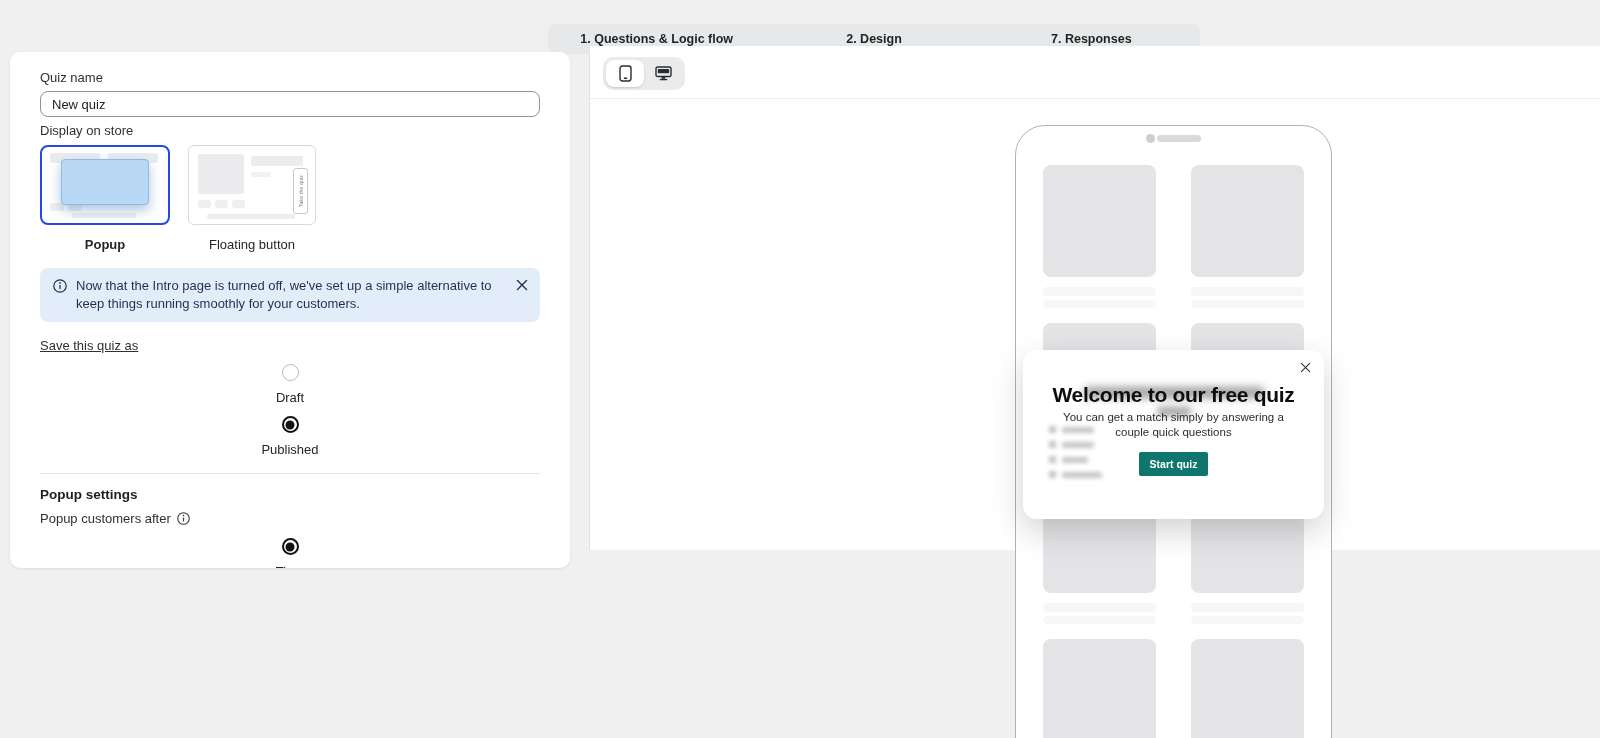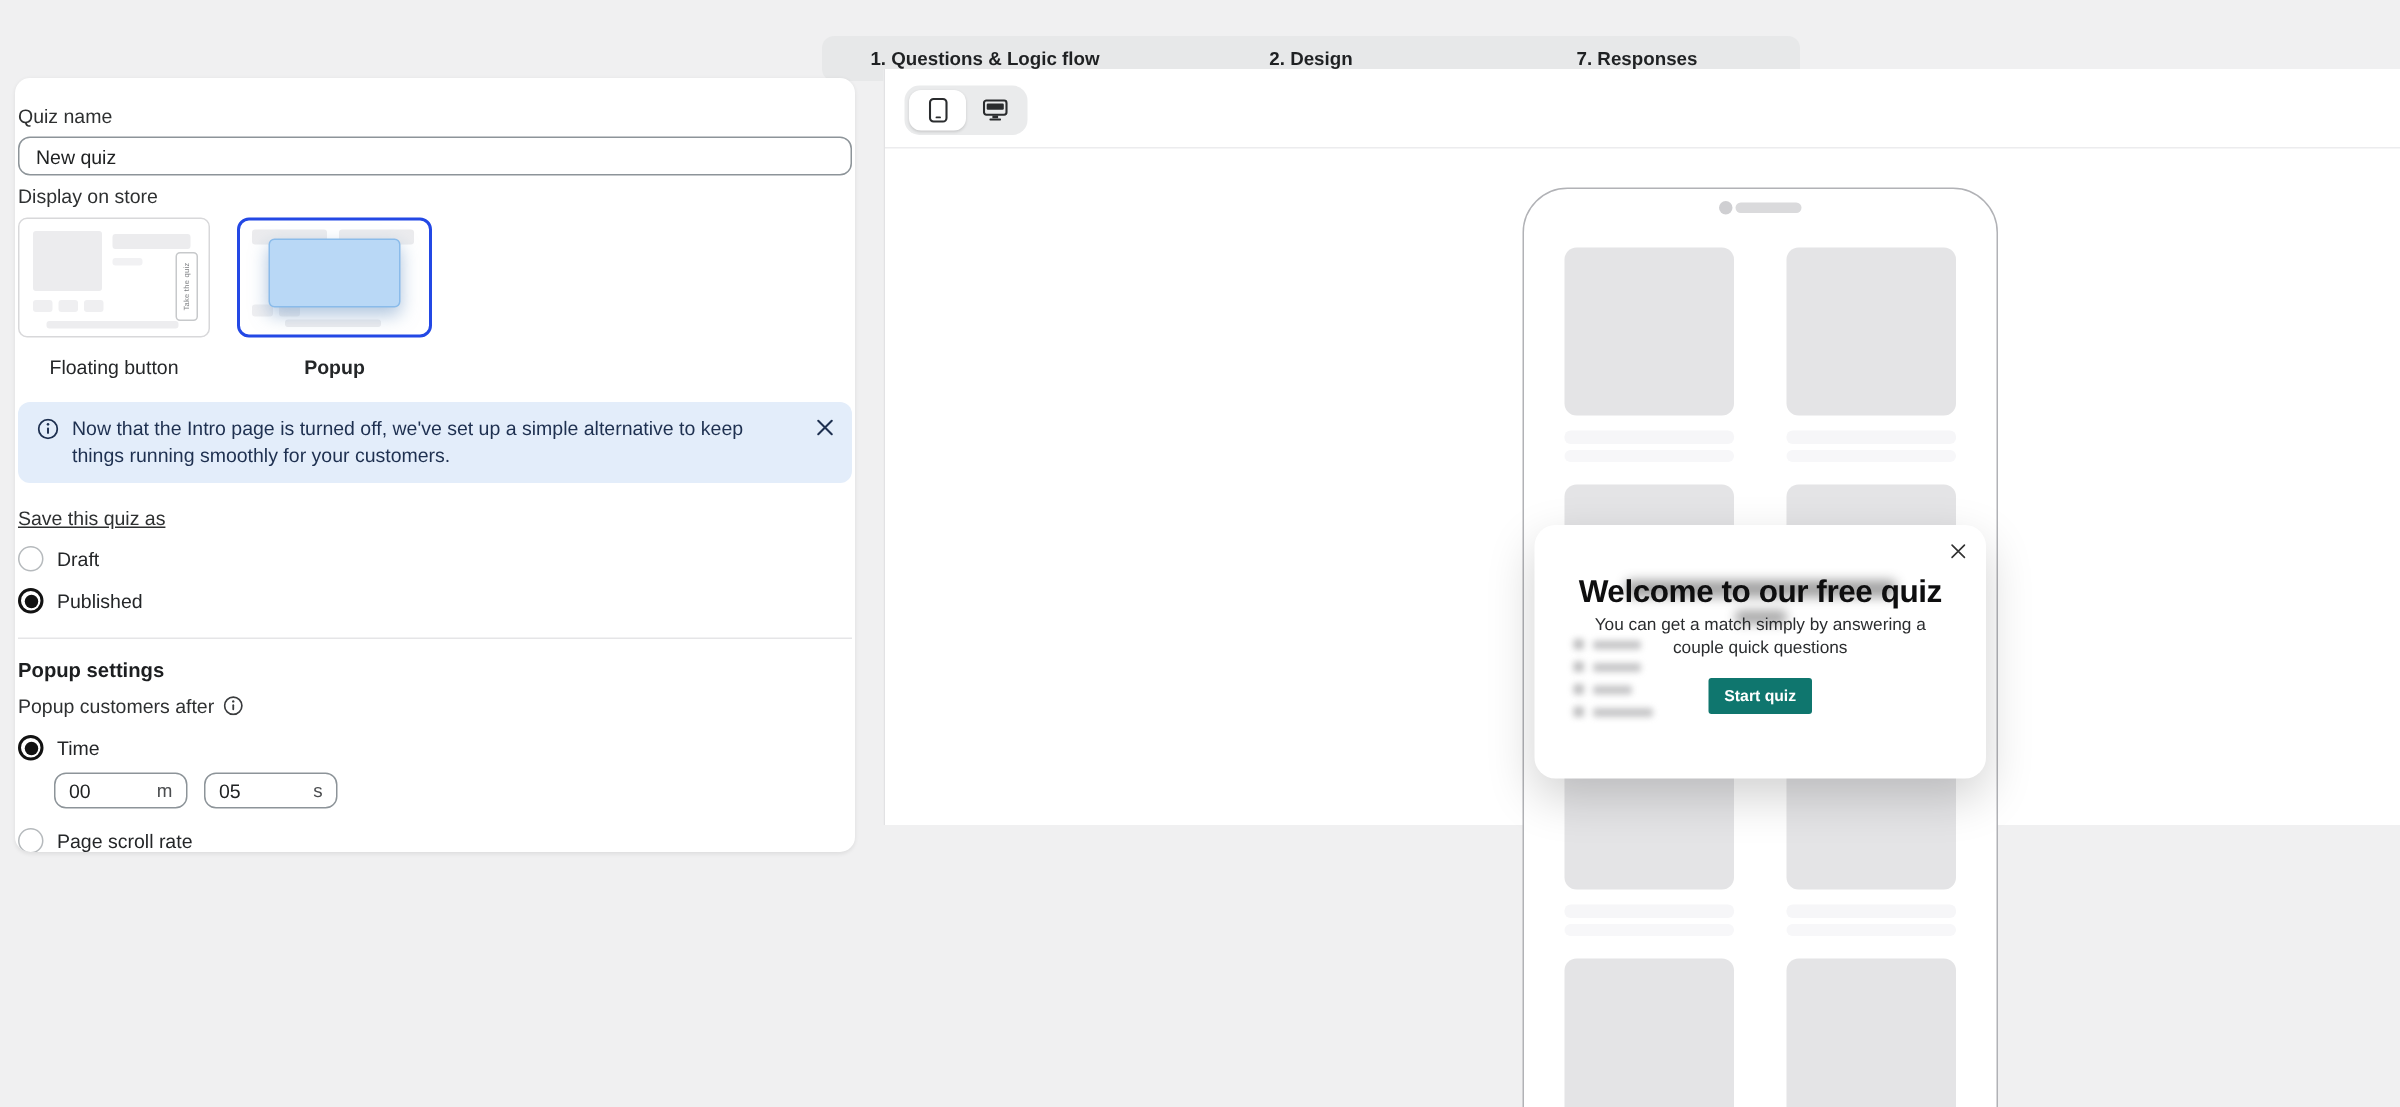--- a/index.html
+++ b/index.html
@@ -20,21 +20,21 @@
     flex:1 1 0; display:flex; align-items:center; justify-content:center;
     font-size:12.5px; font-weight:600; color:#1f2123; cursor:pointer;
     border-radius:15px; white-space:nowrap;
   }
   .tab.active { background:#ffffff; box-shadow:0 1px 3px rgba(0,0,0,.12); }
 
   
   .left-panel {
     position:absolute; left:10px; top:52px; width:560px; height:516px;
     background:#fff; border-radius:10px; box-shadow:0 1px 3px rgba(0,0,0,.08);
-    padding:18px 2px; overflow:hidden;
+    padding:18px 30px; overflow:hidden;
   }
   .field-label { font-size:13px; color:#2e3031; }
   .text-input {
     margin-top:6px; width:100%; height:26px; border:1px solid #8d9499;
     border-radius:8px; padding:0 11px; font-size:13px; color:#202223;
     font-family:"Liberation Sans", sans-serif; background:#fff; outline:none;
   }
   .mt14 { margin-top:6px; }
   .options-row { margin-top:7px; display:flex; gap:18px; }
   .display-option { display:flex; flex-direction:column; align-items:center; cursor:pointer; }
@@ -78,21 +78,21 @@
   
   .banner {
     margin-top:16px; background:#e3edfa; border-radius:8px;
     padding:9px 12px 9px 13px; display:flex; gap:9px; align-items:flex-start;
   }
   .banner-text { font-size:13px; line-height:18px; color:#1e3050; width:452px; }
   .banner .info-icon { flex:0 0 auto; margin-top:2px; color:#1e3050; }
   .banner-close { margin-left:auto; margin-top:2px; cursor:pointer; color:#1e3050; background:none; border:none; line-height:0; }
 
   .section-label { margin-top:16px; font-size:13px; color:#2e3031;text-decoration:underline; }
-  .radio-row { margin-top:11px; display:flex; align-items:center; gap:9px; cursor:pointer; }
+  .radio-row { margin-top:11px; display:flex; align-items:center; gap:9px; cursor:pointer;flex-direction:column; }
   .radio { width:17px; height:17px; border-radius:50%; border:1.5px solid #b6babd; background:#fff; flex:0 0 auto; position:relative; }
   .radio.checked { border:2px solid #121212; }
   .radio.checked::after {
     content:""; position:absolute; left:50%; top:50%; width:9px; height:9px;
     transform:translate(-50%,-50%); background:#121212; border-radius:50%;
   }
   .radio-label { font-size:13px; color:#242628; }
 
   .divider { margin-top:16px; border:none; border-top:1px solid #e5e5e7; }
   .subhead { margin-top:13px; font-size:13.5px; font-weight:700; color:#1c1e20; }
@@ -184,46 +184,46 @@
 </nav>
 
 <section class="left-panel">
 
   <div class="field-label">Quiz name</div>
   <input class="text-input" type="text" value="New quiz" style="">
 
   <div class="field-label mt14">Display on store</div>
 
   <div class="options-row">
+    <div class="display-option selected">
+      <div class="thumb">
+        <div class="pp-bar1"></div>
+          <div class="pp-bar2"></div>
+        <div class="pp-row1"></div>
+          <div class="pp-row2"></div>
+          <div class="pp-foot"></div>
+        <div class="pp-blue"></div>
+      </div>
+      <div class="option-label">Popup</div>
+    </div>
+
     <div class="display-option">
       <div class="thumb">
         <div class="fb-img"></div>
           <div class="fb-bar1"></div>
           <div class="fb-bar2"></div>
         <div class="fb-chip1"></div>
           <div class="fb-chip2"></div>
           <div class="fb-chip3"></div>
         <div class="fb-foot"></div>
         <div class="fb-tab">
           <span>Take the quiz</span>
         </div>
       </div>
       <div class="option-label">Floating button</div>
-    </div>
-
-    <div class="display-option selected">
-      <div class="thumb">
-        <div class="pp-bar1"></div>
-          <div class="pp-bar2"></div>
-        <div class="pp-row1"></div>
-          <div class="pp-row2"></div>
-          <div class="pp-foot"></div>
-        <div class="pp-blue"></div>
-      </div>
-      <div class="option-label">Popup</div>
     </div>
   </div>
 
   <div class="banner">
     <span class="info-icon">
       <svg width="14" height="14" viewBox="0 0 14 14" fill="none">
         <circle cx="7" cy="7" r="6.2" stroke="currentColor" stroke-width="1.2"></circle>
         <rect x="6.35" y="6" width="1.3" height="4.2" rx="0.6" fill="currentColor"></rect>
         <circle cx="7" cy="3.9" r="0.85" fill="currentColor"></circle>
       </svg>

